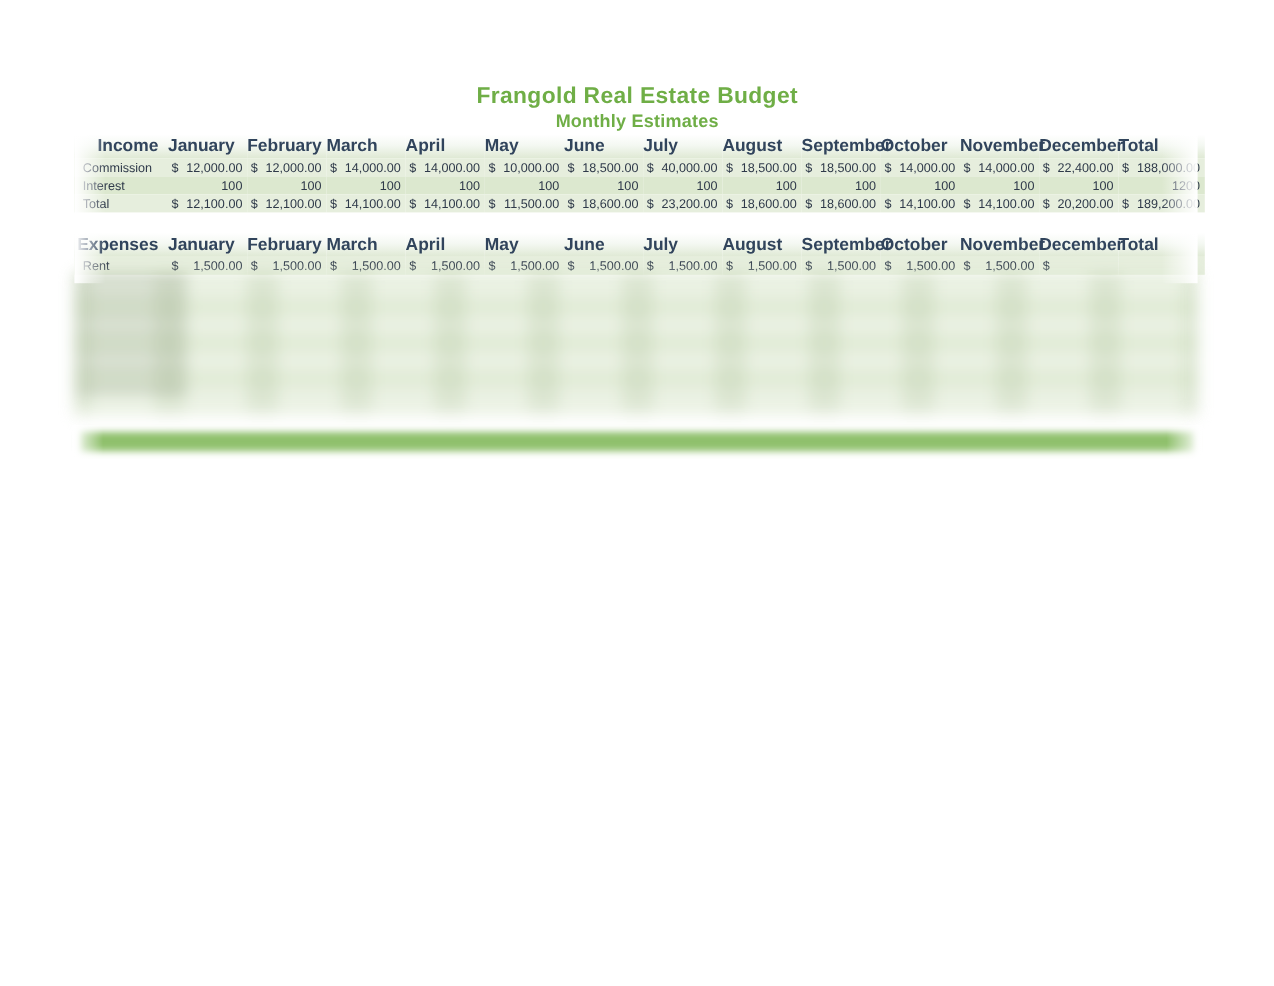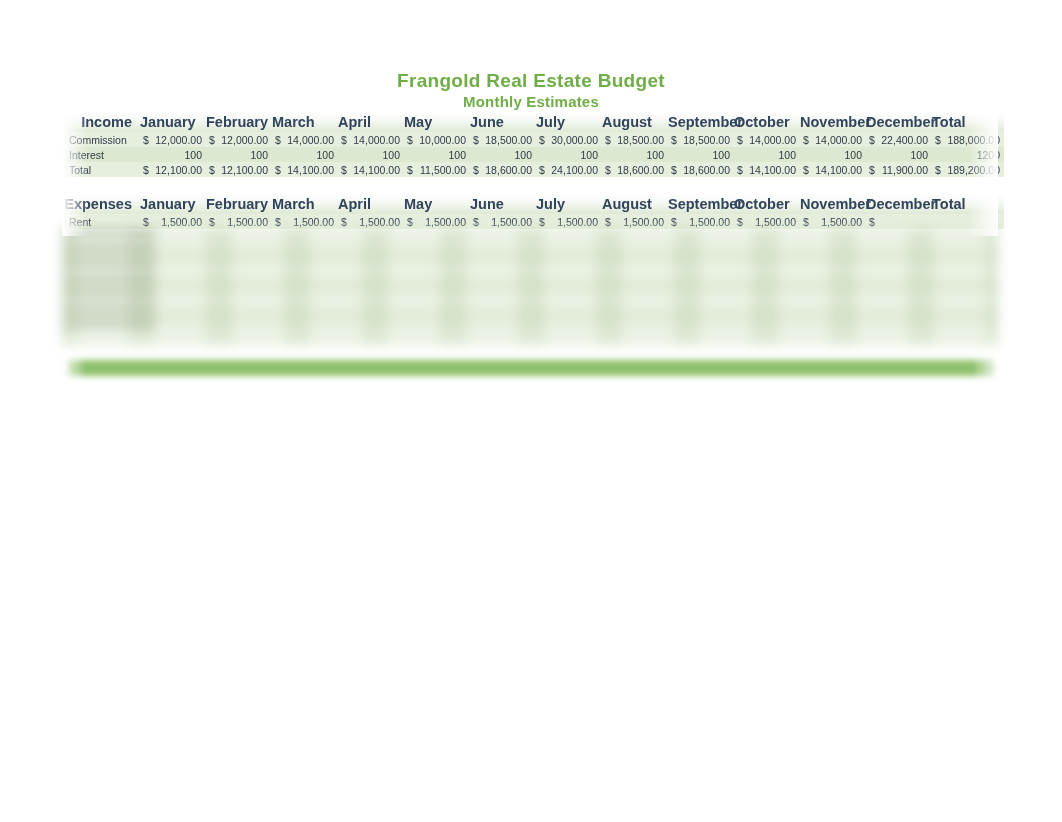--- a/index.html
+++ b/index.html
@@ -273,21 +273,21 @@
         </td>
       <td>
           <span class="money">
             <span class="sym">$</span>
             <span class="amt">18,500.00</span>
           </span>
         </td>
       <td>
           <span class="money">
             <span class="sym">$</span>
-            <span class="amt">30,000.00</span>
+            <span class="amt">40,000.00</span>
           </span>
         </td>
       <td>
           <span class="money">
             <span class="sym">$</span>
             <span class="amt">18,500.00</span>
           </span>
         </td>
       <td>
           <span class="money">
@@ -398,21 +398,21 @@
         </td>
       <td>
           <span class="money">
             <span class="sym">$</span>
             <span class="amt">18,600.00</span>
           </span>
         </td>
       <td>
           <span class="money">
             <span class="sym">$</span>
-            <span class="amt">24,100.00</span>
+            <span class="amt">23,200.00</span>
           </span>
         </td>
       <td>
           <span class="money">
             <span class="sym">$</span>
             <span class="amt">18,600.00</span>
           </span>
         </td>
       <td>
           <span class="money">
@@ -428,21 +428,21 @@
         </td>
       <td>
           <span class="money">
             <span class="sym">$</span>
             <span class="amt">14,100.00</span>
           </span>
         </td>
       <td>
           <span class="money">
             <span class="sym">$</span>
-            <span class="amt">11,900.00</span>
+            <span class="amt">20,200.00</span>
           </span>
         </td>
       <td>
           <span class="money">
             <span class="sym">$</span>
             <span class="amt">189,200.00</span>
           </span>
         </td>
     </tr>
   </tbody>

